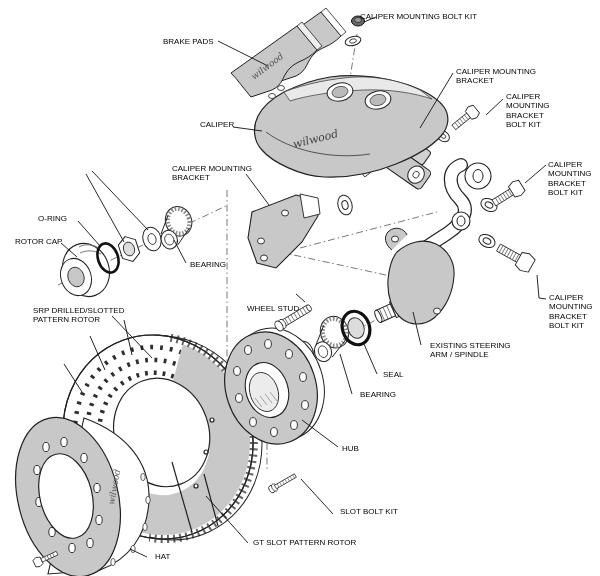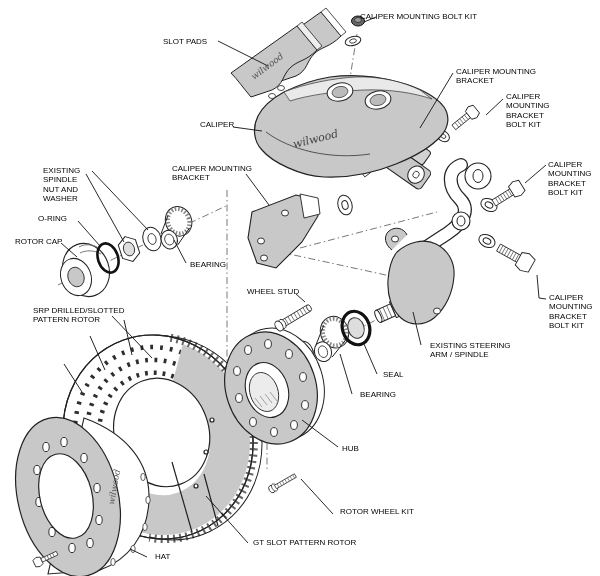--- a/index.html
+++ b/index.html
@@ -391,50 +391,46 @@
     <path d="M377 374 L364 344"></path>
     <path d="M352 394 L340 354"></path>
     <path d="M338 447 L302 420"></path>
     <path d="M333 514 L301 479"></path>
     <path d="M248 543 L206 496"></path>
     <path d="M147 557 L130 549"></path>
   </g>
 </svg>
 
 <div class="lbl" style="left:360px;top:12px">CALIPER MOUNTING BOLT KIT</div>
-<div class="lbl" style="left:163px;top:37px">SLOT PADS</div>
+<div class="lbl" style="left:163px;top:37px">BRAKE PADS</div>
 <div class="lbl" style="left:456px;top:67px">CALIPER MOUNTING
 BRACKET</div>
 <div class="lbl" style="left:506px;top:92px">CALIPER
 MOUNTING
 BRACKET
 BOLT KIT</div>
 <div class="lbl" style="left:200px;top:120px">CALIPER</div>
 <div class="lbl" style="left:172px;top:164px">CALIPER MOUNTING
 BRACKET</div>
 <div class="lbl" style="left:548px;top:160px">CALIPER
 MOUNTING
 BRACKET
 BOLT KIT</div>
-<div class="lbl" style="left:43px;top:166px">EXISTING
-SPINDLE
-NUT AND
-WASHER</div>
 <div class="lbl" style="left:38px;top:214px">O-RING</div>
 <div class="lbl" style="left:15px;top:237px">ROTOR CAP</div>
 <div class="lbl" style="left:190px;top:260px">BEARING</div>
 <div class="lbl" style="left:549px;top:293px">CALIPER
 MOUNTING
 BRACKET
 BOLT KIT</div>
-<div class="lbl" style="left:247px;top:287px">WHEEL STUD</div>
+<div class="lbl" style="left:247px;top:304px">WHEEL STUD</div>
 <div class="lbl" style="left:430px;top:341px">EXISTING STEERING
 ARM / SPINDLE</div>
 <div class="lbl" style="left:33px;top:306px">SRP DRILLED/SLOTTED
 PATTERN ROTOR</div>
 <div class="lbl" style="left:383px;top:370px">SEAL</div>
 <div class="lbl" style="left:360px;top:390px">BEARING</div>
 <div class="lbl" style="left:342px;top:444px">HUB</div>
-<div class="lbl" style="left:340px;top:507px">ROTOR WHEEL KIT</div>
+<div class="lbl" style="left:340px;top:507px">SLOT BOLT KIT</div>
 <div class="lbl" style="left:253px;top:538px">GT SLOT PATTERN ROTOR</div>
 <div class="lbl" style="left:155px;top:552px">HAT</div>
 
 </div>
 
 </body></html>

